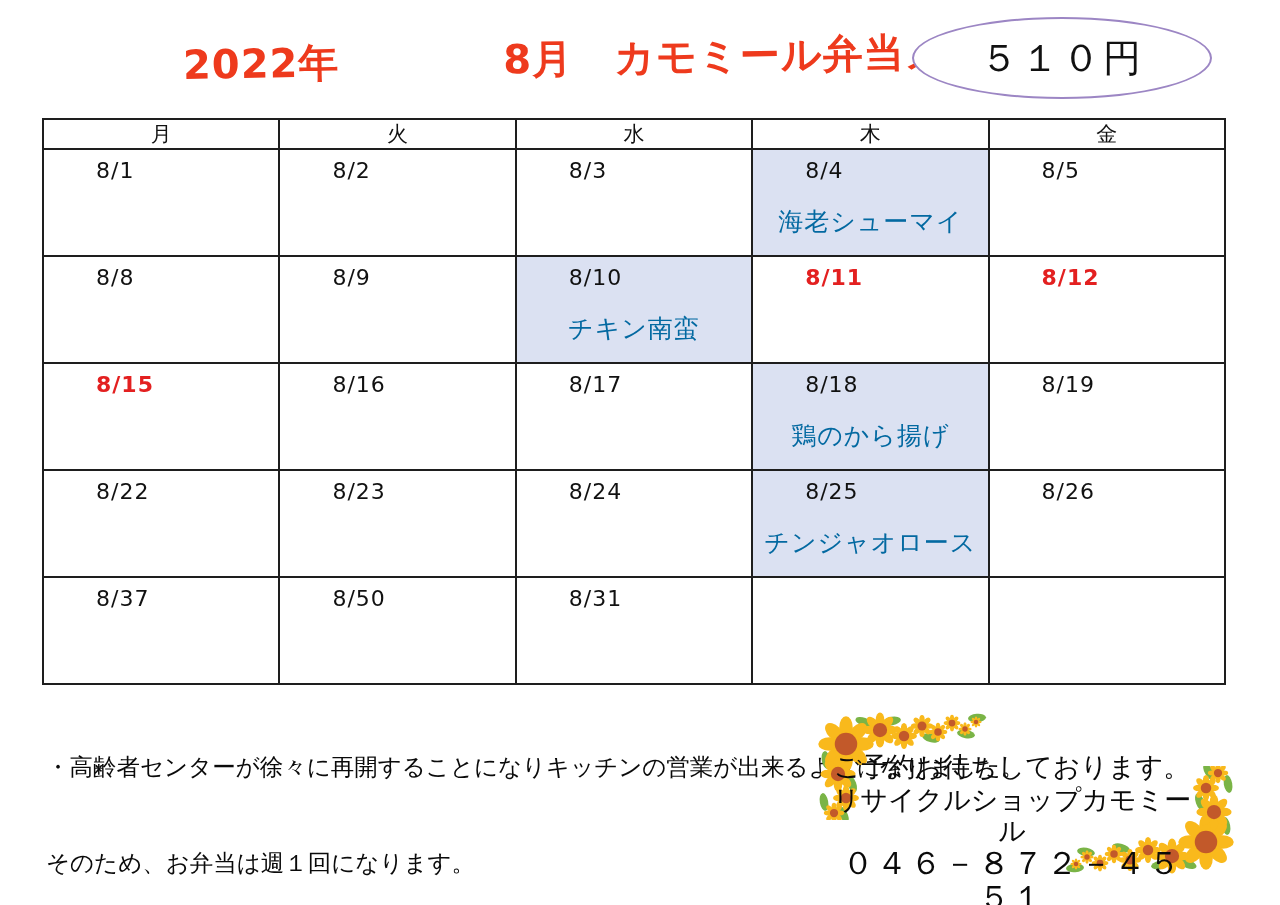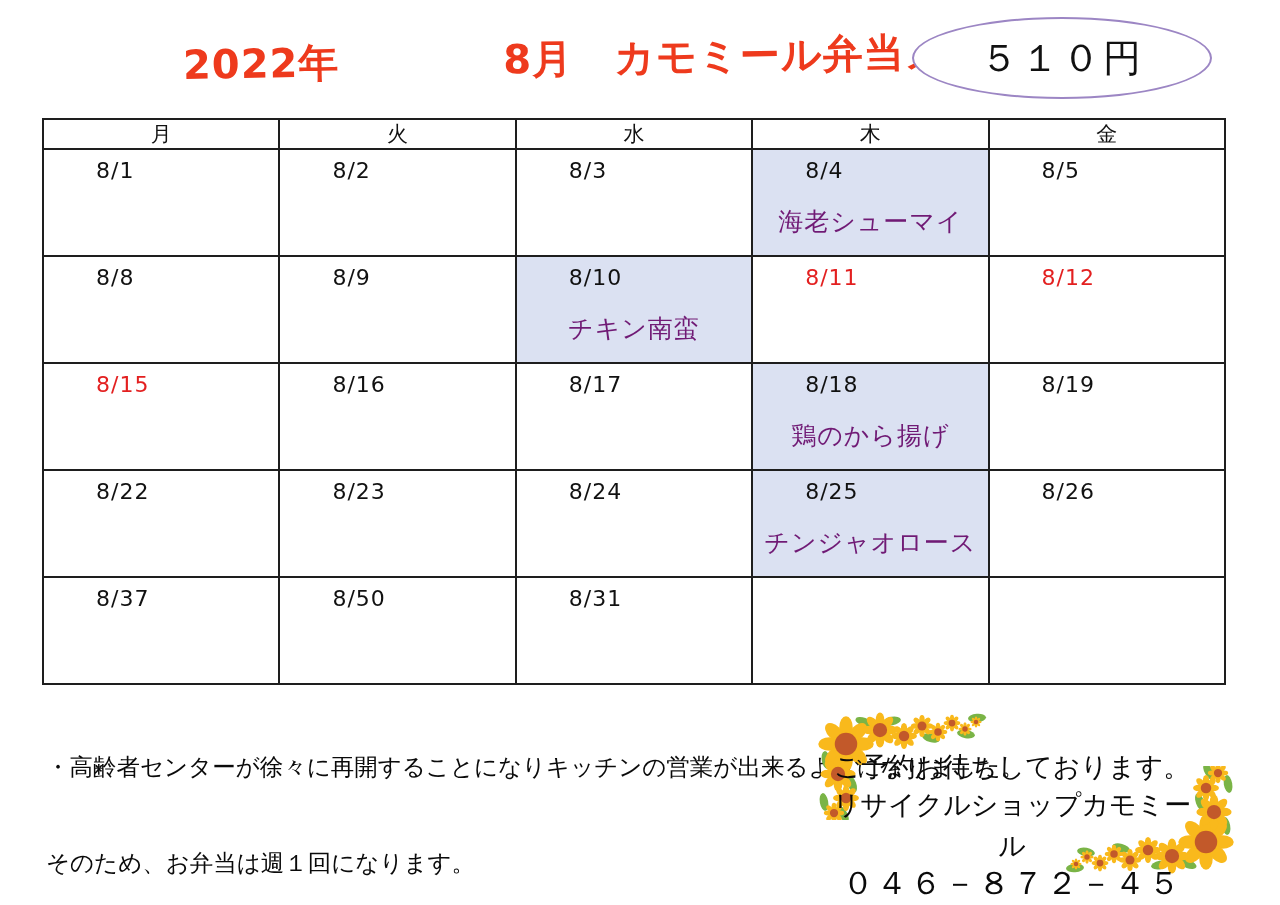--- a/index.html
+++ b/index.html
@@ -33,39 +33,39 @@
   table.calendar th{
     height:28px;font-size:21px;font-weight:normal;text-align:center;padding:0;
   }
   table.calendar td{
     height:105px;vertical-align:top;padding:0;
   }
   td.hl{background:#dbe1f2;}
   .date{
     padding:8px 0 0 52px;font-size:22px;letter-spacing:1px;color:#111;
   }
-  .date.red{color:#e32020;}
+  .date.red{color:#e32020;font-weight:bold;}
   .menu{
-    text-align:center;font-size:25px;margin-top:22px;color:#701a75;
+    text-align:center;font-size:25px;margin-top:22px;color:#0369a1;
     letter-spacing:1px;
   }
 
   
   .notes{
     position:absolute;left:46px;top:687px;
     font-size:23.5px;line-height:32px;color:#0a0a0a;white-space:pre;
   }
 
   
   .contact{
     position:absolute;left:828px;top:750px;width:368px;
     text-align:center;color:#0a0a0a;
   }
   .contact .l1{font-size:27px;line-height:34px;}
-  .contact .l2{font-size:27px;line-height:41px;}
+  .contact .l2{font-size:27px;line-height:31px;}
   .contact .phone{font-size:32px;line-height:34px;letter-spacing:2px;}
 
   
   .deco{position:absolute;pointer-events:none;}
   .deco.tl{left:816px;top:710px;width:176px;height:110px;}
   .deco.br{left:1060px;top:766px;width:176px;height:110px;transform:rotate(180deg);}
 </style>
 </head>
 <body>
 

